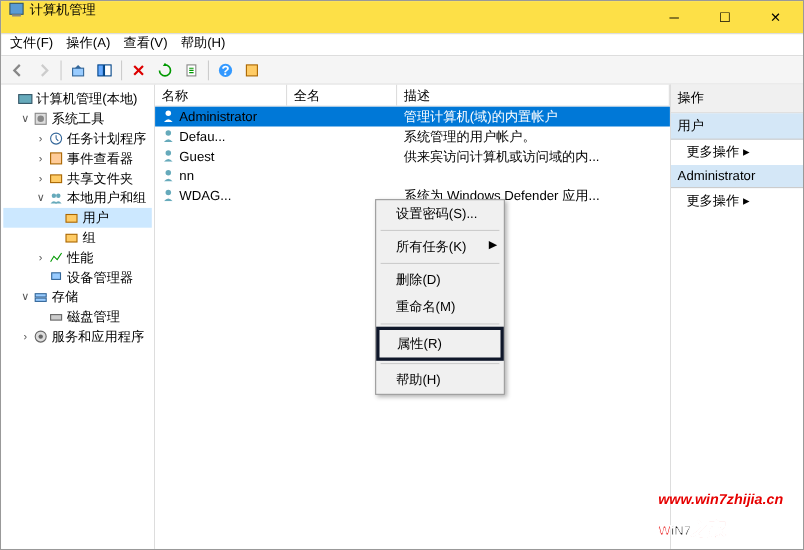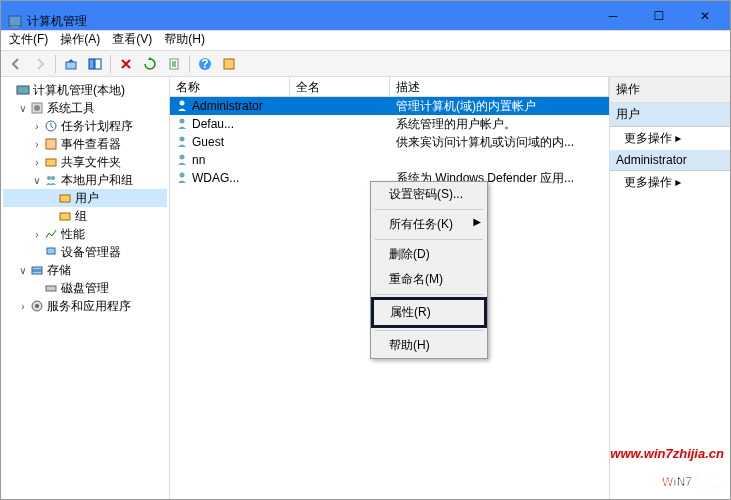--- a/index.html
+++ b/index.html
@@ -1,28 +1,28 @@
 <!DOCTYPE html>
 <html><head>
 <meta charset="utf-8">
 <style>
 *{box-sizing:border-box;margin:0;padding:0;font-family:"Microsoft YaHei","Segoe UI",sans-serif;font-size:12px;color:#000}
 body{background:#fff;width:731px;height:500px;overflow:hidden;position:relative;border:1px solid #999}
-.titlebar{height:30px;display:flex;align-items:flex-end;padding:0 2px;background:#3b82f6;border-bottom:1px solid #ddd}
+.titlebar{height:30px;display:flex;align-items:flex-start;padding:0 2px;background:#fde047;border-bottom:1px solid #ddd}
 .titlebar .icon{width:16px;height:16px;margin:0 4px}
 .titlebar .title{flex:1;font-size:12px}
 .winbtns{display:flex;height:100%}
 .winbtn{width:46px;display:flex;align-items:center;justify-content:center;font-family:Arial}
 .menubar{height:20px;display:flex;align-items:flex-start;padding:0 4px;gap:4px;border-bottom:1px solid #ddd}
 .menubar span{padding:0 4px}
 .toolbar{height:26px;display:flex;align-items:center;padding:0 4px;gap:2px;border-bottom:1px solid #ddd;background:#f5f5f5}
 .tbtn{width:22px;height:22px;display:flex;align-items:center;justify-content:center;border:1px solid transparent}
 .tsep{width:1px;height:18px;background:#ccc;margin:0 2px}
 .main{display:flex;height:calc(100% - 76px)}
-.tree{width:169px;border-right:1px solid #ddd;padding:4px 2px;overflow:auto;background:#fff}
+.tree{width:140px;border-right:1px solid #ddd;padding:4px 2px;overflow:auto;background:#fff}
 .node{display:flex;align-items:center;height:18px;white-space:nowrap;padding-right:4px}
 .node .exp{width:12px;text-align:center;font-size:10px;color:#555;cursor:pointer}
 .node .ic{width:16px;height:16px;margin-right:2px;display:inline-flex;align-items:center;justify-content:center}
 .node.sel{background:#cce8ff}
 .lvl1{padding-left:0}.lvl2{padding-left:14px}.lvl3{padding-left:28px}.lvl4{padding-left:42px}
 .middle{flex:1;display:flex;flex-direction:column;border-right:1px solid #ddd}
 .listhead{display:flex;height:20px;background:#fff;border-bottom:1px solid #ddd}
 .listhead div{padding:2px 6px;border-right:1px solid #ddd;font-size:12px}
 .col1{width:120px}.col2{width:100px}.col3{flex:1}
 .listbody{flex:1;position:relative;background:#fff}
@@ -33,21 +33,21 @@
 .cell .ic{width:14px;height:14px;display:inline-flex;vertical-align:middle;margin-right:2px}
 .actions{width:120px;background:#fff}
 .actions .hdr{background:#f0f0f0;border-bottom:1px solid #ddd;padding:4px 6px;font-weight:normal}
 .actions .grp{background:#d4e7f7;padding:3px 6px;border-bottom:1px solid #ccc}
 .actions .item{padding:3px 14px}
 .ctxmenu{position:absolute;left:200px;top:84px;width:118px;background:#f0f0f0;border:1px solid #999;box-shadow:2px 2px 4px rgba(0,0,0,0.3);z-index:10}
 .ctxmenu .mi{padding:4px 18px;position:relative}
 .ctxmenu .sep{height:1px;background:#ccc;margin:2px 4px}
 .ctxmenu .arrow{position:absolute;right:6px;top:4px;font-size:10px}
 .highlight{border:3px solid #0f172a;padding:4px 16px !important}
-.watermark{position:absolute;right:6px;bottom:6px;text-align:right;z-index:5}
+.watermark{position:absolute;right:18px;bottom:6px;text-align:left;z-index:5}
 .watermark .url{color:#e60000;font-style:italic;font-weight:bold;font-size:13px}
 .watermark .logo{font-family:Arial;font-weight:bold;font-size:28px;color:#0066cc;-webkit-text-stroke:1px #fff}
 .watermark .logo .red{color:#e60000}
 svg{display:block}
 </style>
 </head>
 <body>
 
 <div class="titlebar">
   <span class="icon">

